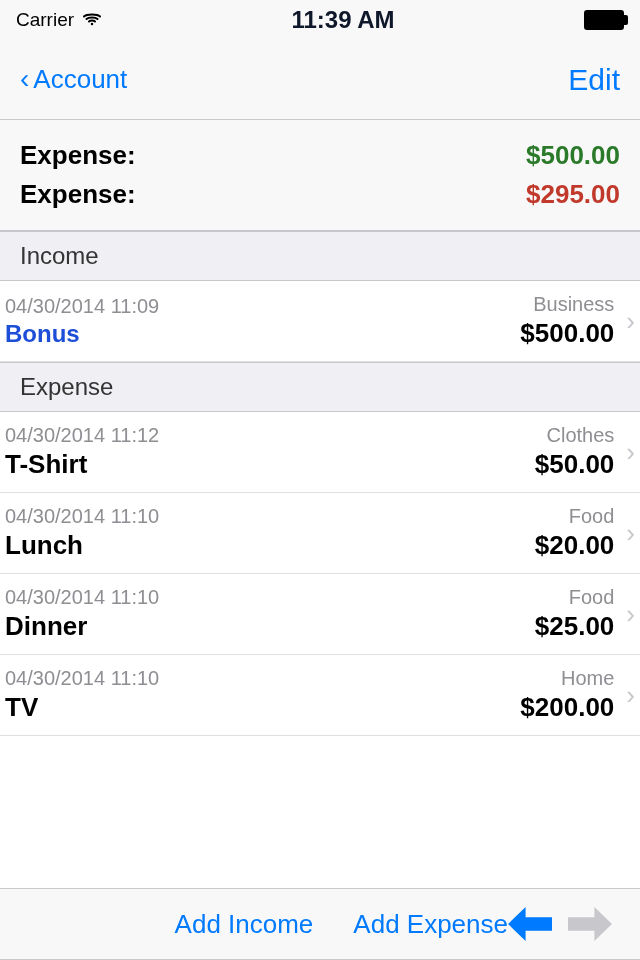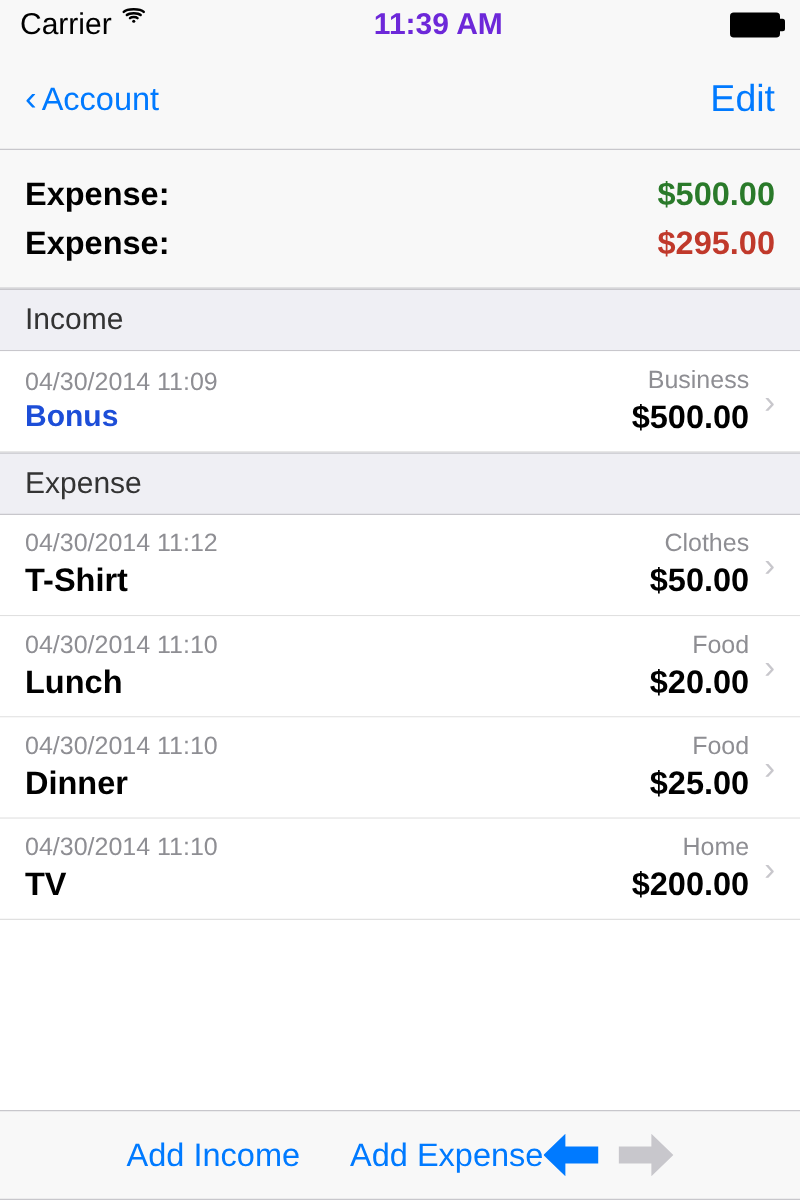--- a/index.html
+++ b/index.html
@@ -15,36 +15,36 @@
     
     .status-bar {
       display: flex;
       justify-content: space-between;
       align-items: center;
       height: 40px;
       padding: 0 16px;
       background: #f8f8f8;
     }
     .status-carrier {
-      font-size: 24px;
+      font-size: 19px;
       font-weight: 500;
       color: #000;
       display: flex;
-      align-items: flex-start;
+      align-items: center;
       gap: 8px;
     }
     .wifi-icon {
       display: inline-block;
       width: 20px;
       height: 14px;
     }
     .status-time {
       font-size: 24px;
       font-weight: 600;
-      color: #6d28d9;
+      color: #0f172a;
     }
     .battery-icon {
       width: 40px;
       height: 20px;
       border: 2px solid #000;
       border-radius: 3px;
       position: relative;
       background: #000;
     }
     .battery-icon::after {
@@ -132,21 +132,21 @@
       font-size: 24px;
       font-weight: 500;
       color: #333;
     }
 
     
     .transaction-row {
       display: flex;
       justify-content: space-between;
       align-items: center;
-      padding: 12px 20px;
+      padding: 12px 5px;
       background: #ffffff;
       border-bottom: 1px solid #e0e0e0;
       cursor: pointer;
     }
     .transaction-left {
       flex: 1;
     }
     .transaction-date {
       font-size: 20px;
       color: #8e8e93;
@@ -197,23 +197,23 @@
       height: 1px;
       background: #c8c7cc;
     }
     .footer-divider-bottom {
       height: 1px;
       background: #c8c7cc;
       margin-bottom: 0;
     }
     .footer-bar {
       display: flex;
-      justify-content: center;
-      align-items: center;
-      padding: 18px 12px;
+      justify-content: flex-end;
+      align-items: center;
+      padding: 18px 28px;
     }
     .footer-actions {
       display: flex;
       gap: 40px;
     }
     .footer-btn {
       color: #007aff;
       font-size: 26px;
       cursor: pointer;
       background: none;

